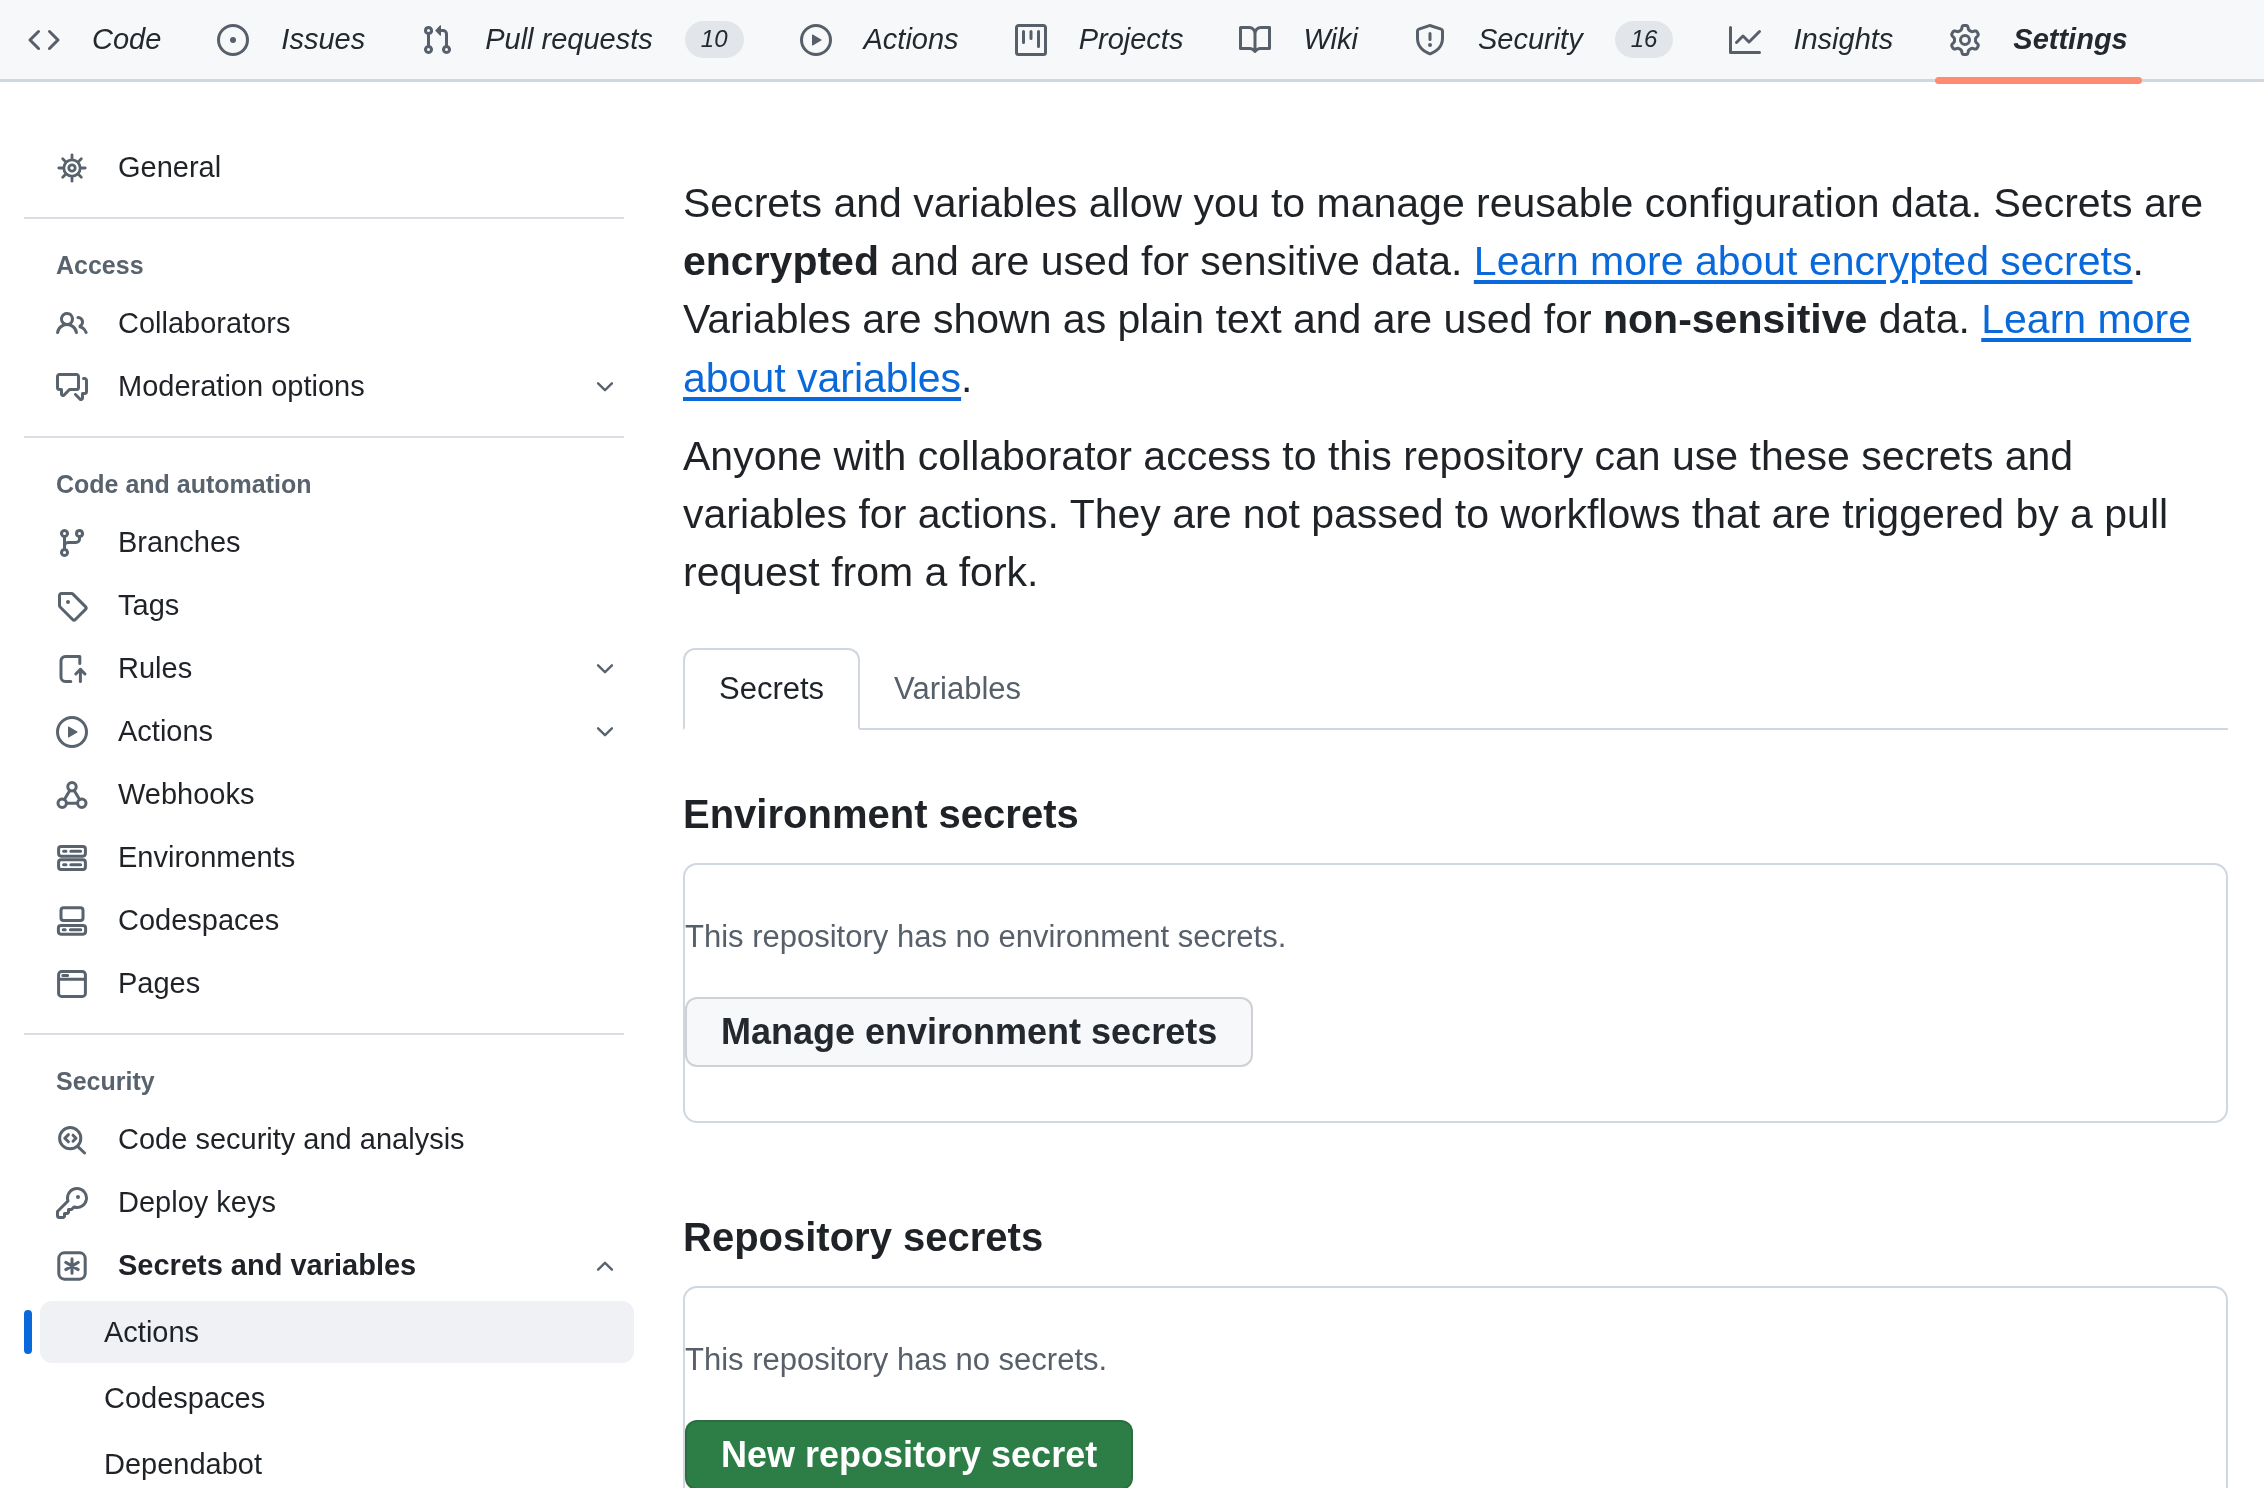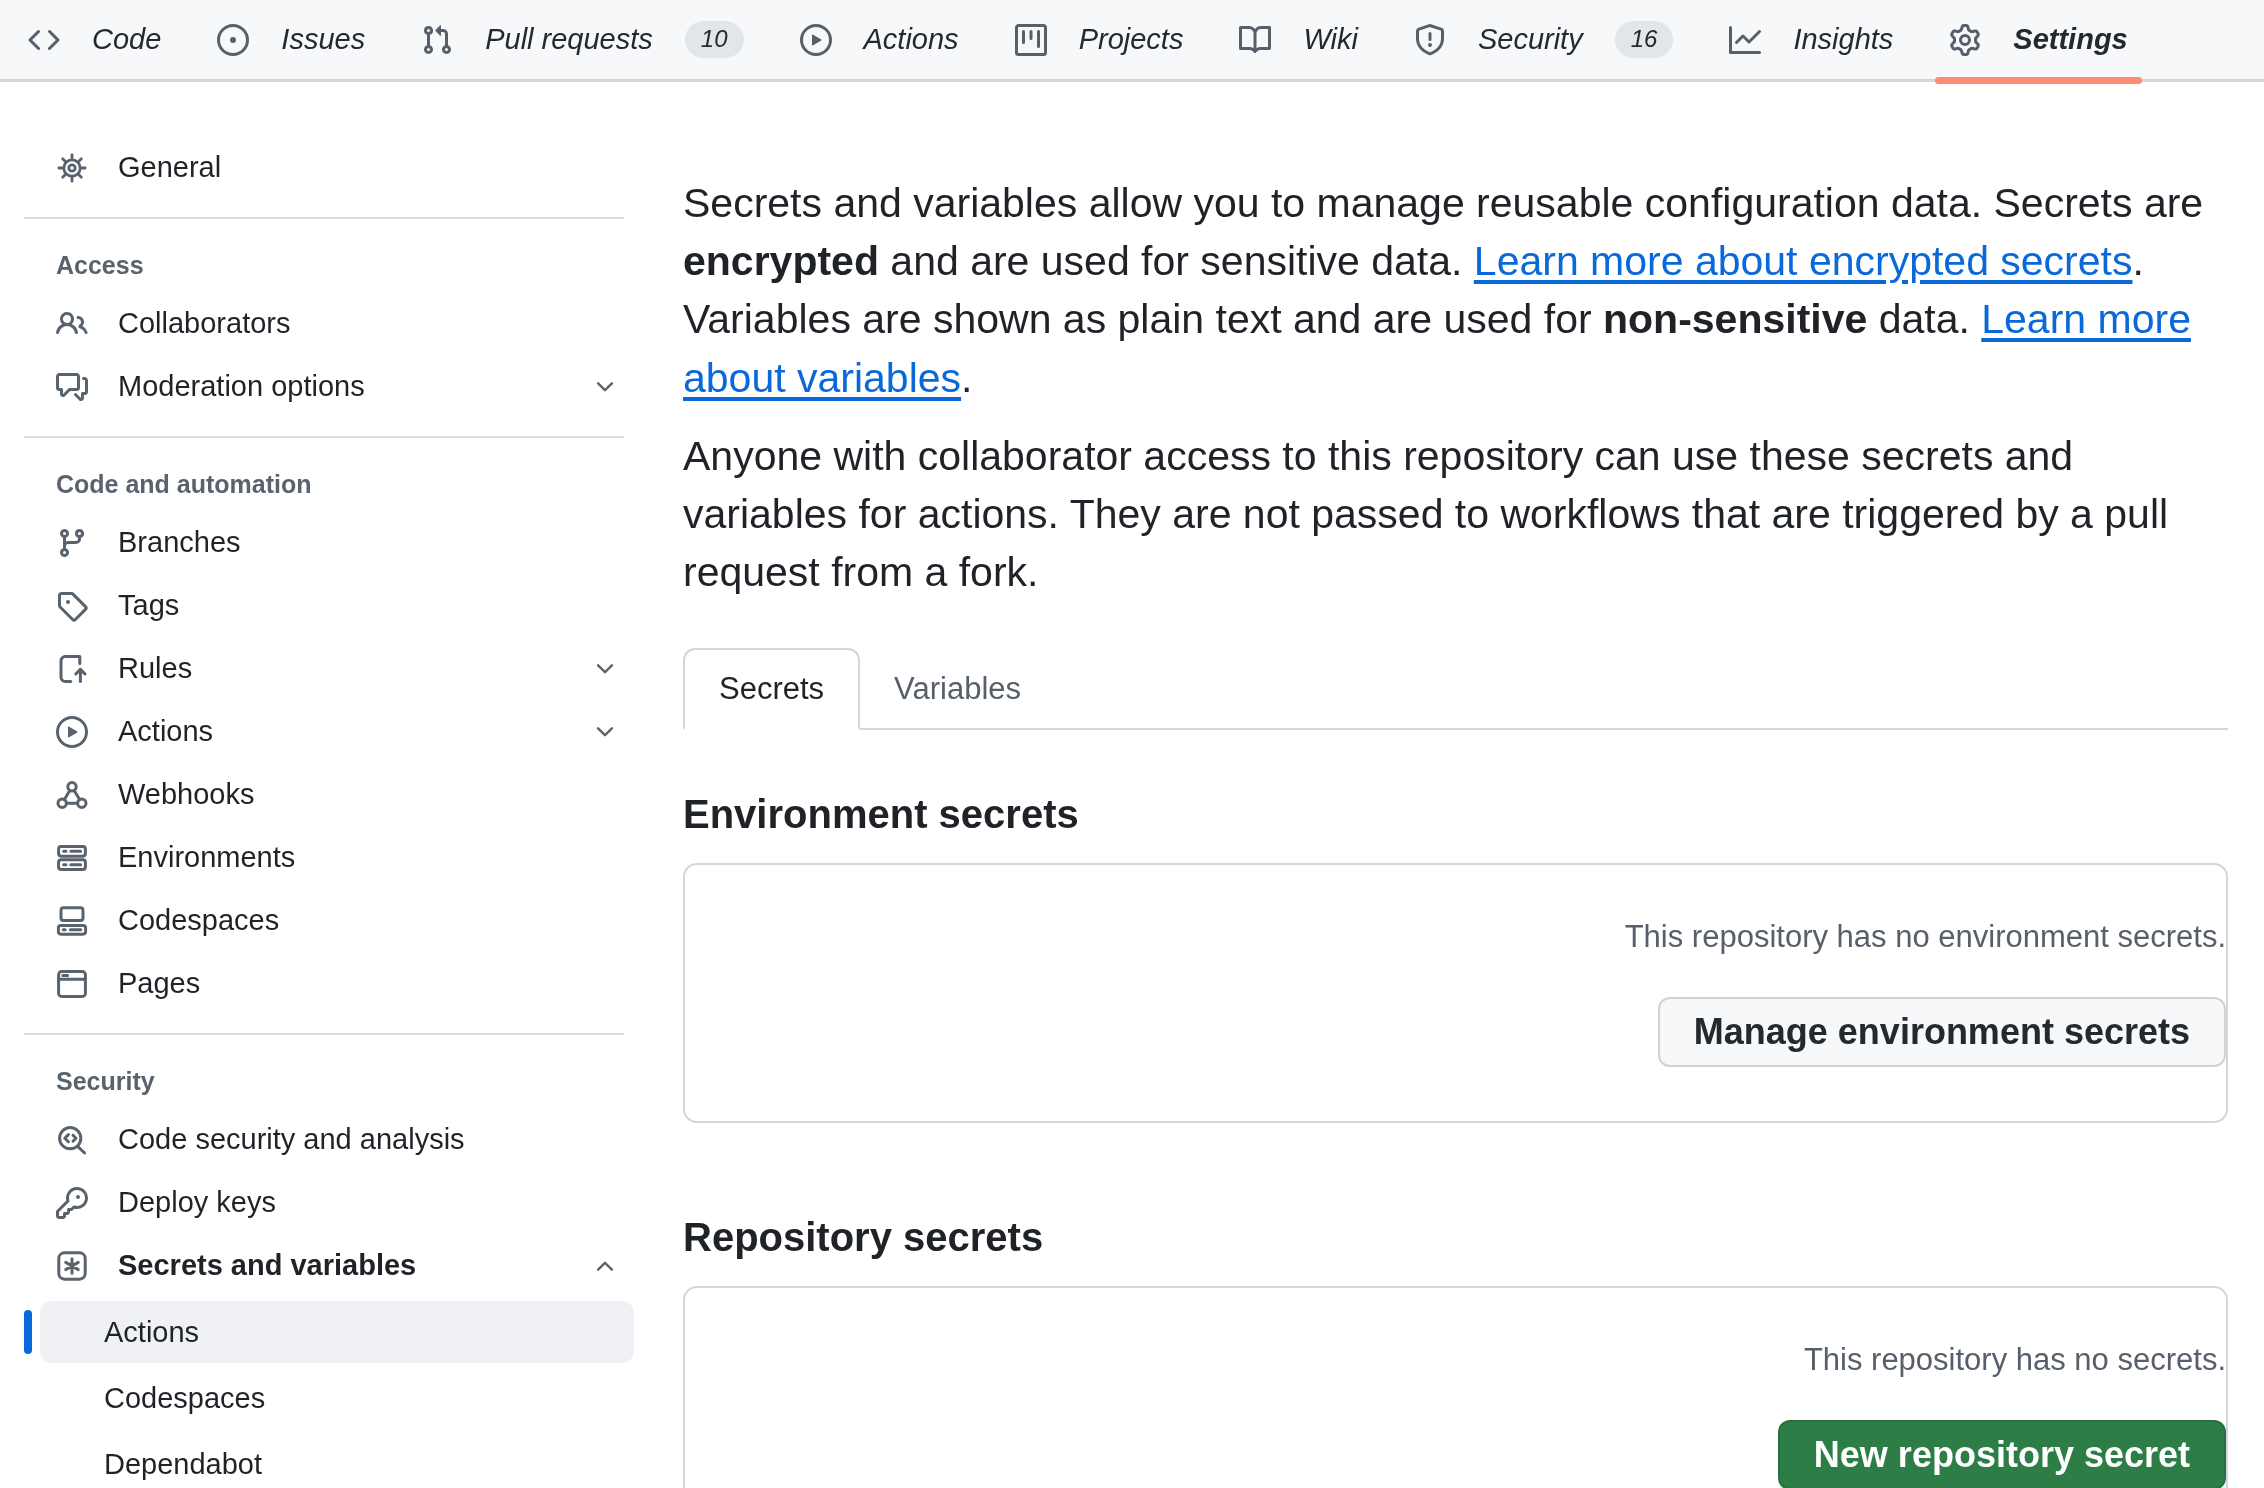--- a/index.html
+++ b/index.html
@@ -151,21 +151,21 @@
 
   .section-h { margin-top: 62px; font-size: 40px; font-weight: 600; }
   .section-h.repo { margin-top: 92px; }
   .empty-box {
     margin-top: 26px;
     border: 2px solid #d0d7de;
     border-radius: 14px;
     height: 260px;
     display: flex;
     flex-direction: column;
-    align-items: flex-end;
+    align-items: flex-start;
     justify-content: center;
     gap: 42px;
     background: #fff;
   }
   .empty-text { font-size: 31px; color: #57606a; }
   .btn {
     font-family: inherit;
     font-size: 36px;
     font-weight: 700;
     border-radius: 12px;

